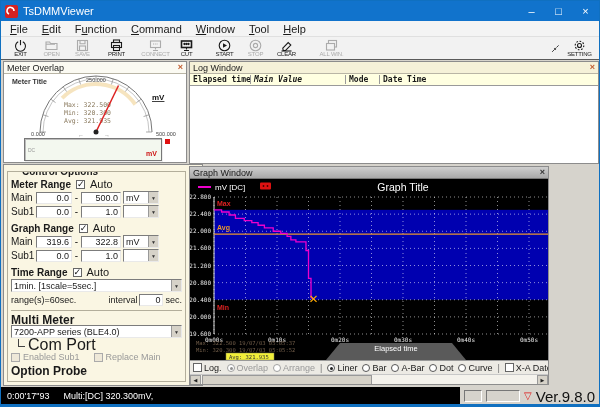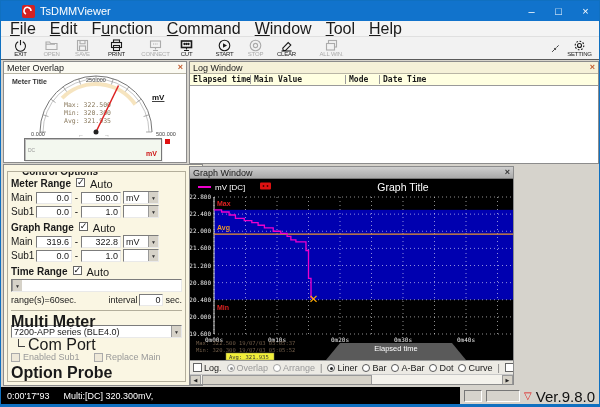--- a/index.html
+++ b/index.html
@@ -3,28 +3,28 @@
 <meta charset="utf-8">
 <style>
   *{margin:0;padding:0;box-sizing:border-box}
   html,body{width:600px;height:407px;overflow:hidden;background:#8a8a8a}
   body{font-family:"Liberation Sans",sans-serif;font-size:11px;color:#1a1a1a}
   #window{position:relative;width:600px;height:407px;background:#d6d3cc;
     border:1px solid #1070c0;border-bottom:3px solid #1070c0;overflow:hidden}
 
   
   #titlebar{position:absolute;left:0;top:0;right:0;height:20px;background:#1173cc;
-    display:flex;align-items:center;padding-left:21px;color:#fff}
+    display:flex;align-items:center;padding-left:4px;color:#fff}
   #app-title{font-size:11px;margin-left:5px;flex:1}
   .wbtn{width:27px;height:20px;display:flex;align-items:center;justify-content:center;
     color:#fff;font-size:11px;line-height:1}
   
   #menubar{position:absolute;left:0;top:20px;right:0;height:16px;background:#f4f4f4;
     display:flex;align-items:center;padding-left:2px;border-bottom:1px solid #e0e0e0}
-  .mitem{padding:1px 7px;font-size:16px}
+  .mitem{padding:1px 7px;font-size:11px}
   .accel{text-decoration:underline}
   
   #toolbar{position:absolute;left:0;top:36px;right:0;height:23px;background:#f2f2f2;
     display:flex;align-items:center;padding:0 4px;border-bottom:1px solid #5a5a5a}
   .tb{width:31px;height:22px;display:flex;flex-direction:column;align-items:center;justify-content:center;color:#1a1a1a}
   .tb svg{width:13px;height:13px}
   .tb .tlbl{font-size:6px;letter-spacing:-.2px;margin-top:-1px;white-space:nowrap}
   .tb.dis{color:#ababab}
   #tb-spacer{flex:1}
   #connector-btn{width:18px;height:22px;display:flex;align-items:center;justify-content:center;color:#333}
@@ -58,54 +58,54 @@
   #log-header .col + .col{border-left:1px solid #9a9a9a}
   #log-body{background:#fff;height:78px}
 
   
   #ctrl-win{left:2px;top:163px;width:200px;height:222px;background:#faf6e3}
   #ctrl-group{position:absolute;left:3px;top:6px;right:16px;bottom:3px;
     border:1px solid #b3ae9b;padding:5px 3px 2px;overflow:hidden}
   #ctrl-title{position:absolute;left:10px;top:-1px;transform:translateY(-45%);
     background:#faf6e3;padding:0 4px;font-weight:bold;font-size:10px}
   #ctrl-group{background:#faf6e3}
-  .sec-row{display:flex;gap:5px;height:12px;margin-top:1px}
+  .sec-row{display:flex;align-items:center;gap:5px;height:12px;margin-top:1px}
   .sec-lbl{font-weight:bold;font-size:10px}
   .cbx{width:9px;height:9px;background:#fff;border:1px solid #666;position:relative;flex:0 0 auto}
   .cbx.checked::after{content:"\2713";position:absolute;left:0px;top:-2px;font-size:9px;color:#111}
   .cbx.dis{border-color:#aaa;background:#eee8d8}
   .io-row{display:flex;align-items:center;height:13px;margin-top:1px;font-size:10px}
   .io-lbl{width:25px}
   .inp{width:36px;height:12px;background:#fff;border:1px solid;border-color:#7c7c7c #e9e9e9 #e9e9e9 #7c7c7c;
     font-size:9px;text-align:right;padding:1px 2px;line-height:9px}
   .dash{width:9px;text-align:center}
   .sel{height:13px;border:1px solid;border-color:#7c7c7c #e9e9e9 #e9e9e9 #7c7c7c;background:#fff;
     display:flex;align-items:stretch;overflow:hidden}
   .sel .txt{flex:1;font-size:9px;padding:1px 2px;white-space:nowrap;overflow:hidden;line-height:10px}
   .sel .btn{width:10px;background:#d6d2c8;border-left:1px solid #999;display:flex;
     align-items:center;justify-content:center;font-size:5px;color:#333}
   .sel.dis .txt{color:#555}
   .unit-sel{width:36px;margin-left:2px}
   .full{margin-top:1px}
   .small-row{display:flex;align-items:center;font-size:9px;height:13px;margin-top:1px}
   .hr{border-top:1px solid #b3ae9b;margin:4px 0 2px}
-  .lbl-b{font-weight:bold;font-size:16px;height:11px;margin-top:1px}
+  .lbl-b{font-weight:bold;font-size:12px;height:11px;margin-top:1px}
   .lglyph{width:7px;height:8px;border-left:1px solid #444;border-bottom:1px solid #444;
     margin:0 3px 3px 7px}
   .gray{color:#999}
   
   .sb-btn{position:absolute;width:12px;height:12px;background:#d6d2c8;border:1px solid #999;
     display:flex;align-items:center;justify-content:center;font-size:6px;color:#222}
   #ctrl-sb{position:absolute;right:1px;top:1px;bottom:1px;width:12px;background:#efece0}
   #ctrl-sb-up{right:1px;top:1px}
   #ctrl-sb-dn{right:1px;bottom:1px}
   #ctrl-sb-thumb{position:absolute;right:1px;top:14px;width:12px;height:26px;background:#cdc8b8;border:1px solid #a8a495}
 
   
-  #graph-win{left:188px;top:165px;width:325px;height:219px;background:#c2410c}
+  #graph-win{left:188px;top:165px;width:360px;height:219px;background:#c2410c}
   #graph-title-bar{height:12px;background:linear-gradient(#cfcfcf,#a9a9a9);display:flex;
     align-items:center;padding:0 3px;font-size:9px;border-bottom:1px solid #777}
   #graph-title-bar .pt{flex:1}
   #graph-client{position:relative;height:181px;background:#000}
   #graph-controls{height:14px;background:#eceae4;border-top:1px solid #999;display:flex;
     align-items:center;gap:5px;padding:0 3px;font-size:9px;white-space:nowrap}
   .ctl{display:flex;align-items:center;gap:2px}
   .radio{width:8px;height:8px;border-radius:50%;border:1px solid #555;background:#fff;position:relative;flex:0 0 auto}
   .radio.on::after{content:"";position:absolute;left:2px;top:2px;width:3px;height:3px;border-radius:50%;background:#222}
   .radio.dis{border-color:#a0a0a0}
@@ -294,21 +294,21 @@
     </div>
   </div>
 
   <div class="panel" id="log-win">
     <div class="ptitle" style="background:#f5f1d8">
       <span class="pt">Log Window</span>
       <span class="px">×</span>
     </div>
     <div id="log-header">
         <div class="col" style="width: 60px;">Elapsed time</div>
-        <div class="col" style="width: 95px;">Main Value</div>
+        <div class="col" style="width: 95px; font-style: italic;">Main Value</div>
         <div class="col" style="width: 34px;">Mode</div>
         <div class="col" style="width: auto; flex: 1 1 0%;">Date Time</div>
       </div>
     <div id="log-body"></div>
   </div>
 
   <div class="panel" id="ctrl-win">
     <div id="ctrl-group">
       <span id="ctrl-title">Control Options</span>
 
@@ -363,20 +363,21 @@
             <span class="btn">▼</span>
           </span>
       </div>
 
       <div class="sec-row" style="margin-top:4px">
         <span class="sec-lbl">Time Range</span>
         <span class="cbx checked"></span>
         <span>Auto</span>
       </div>
       <div class="sel full">
+          <span class="txt">1min. [1scale=5sec.]</span>
           <span class="btn">▼</span>
         </div>
       <div class="small-row">
         <span>range(s)=60sec.</span>
         <span style="flex:1"></span>
         <span>interval</span>
         <span class="inp" style="width:24px;margin:0 2px">0</span>
         <span>sec.</span>
       </div>
 

